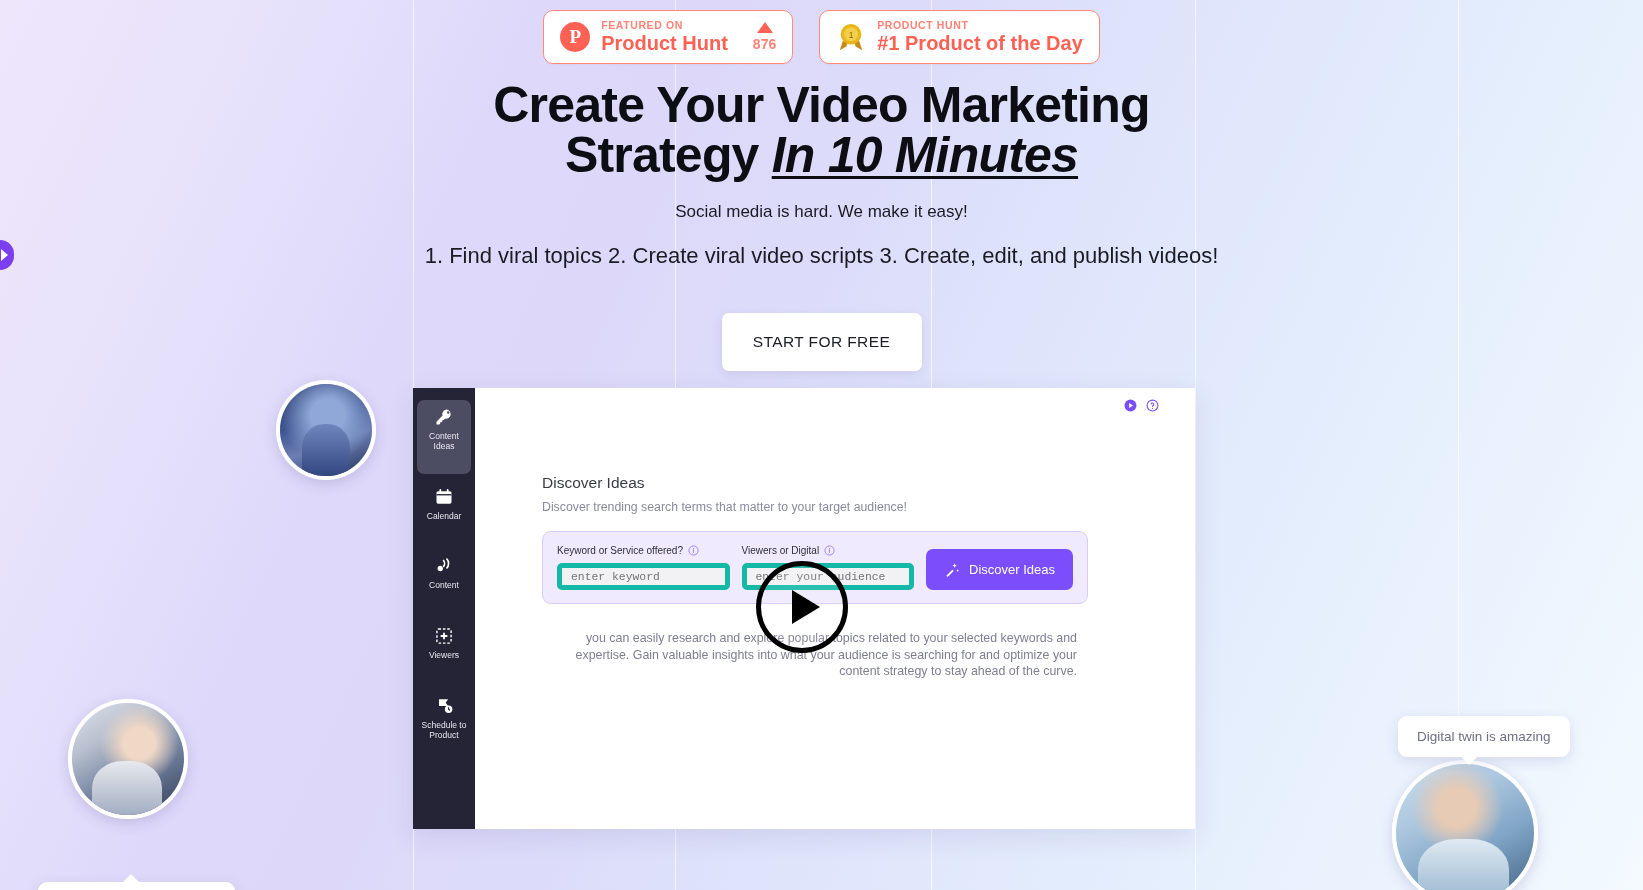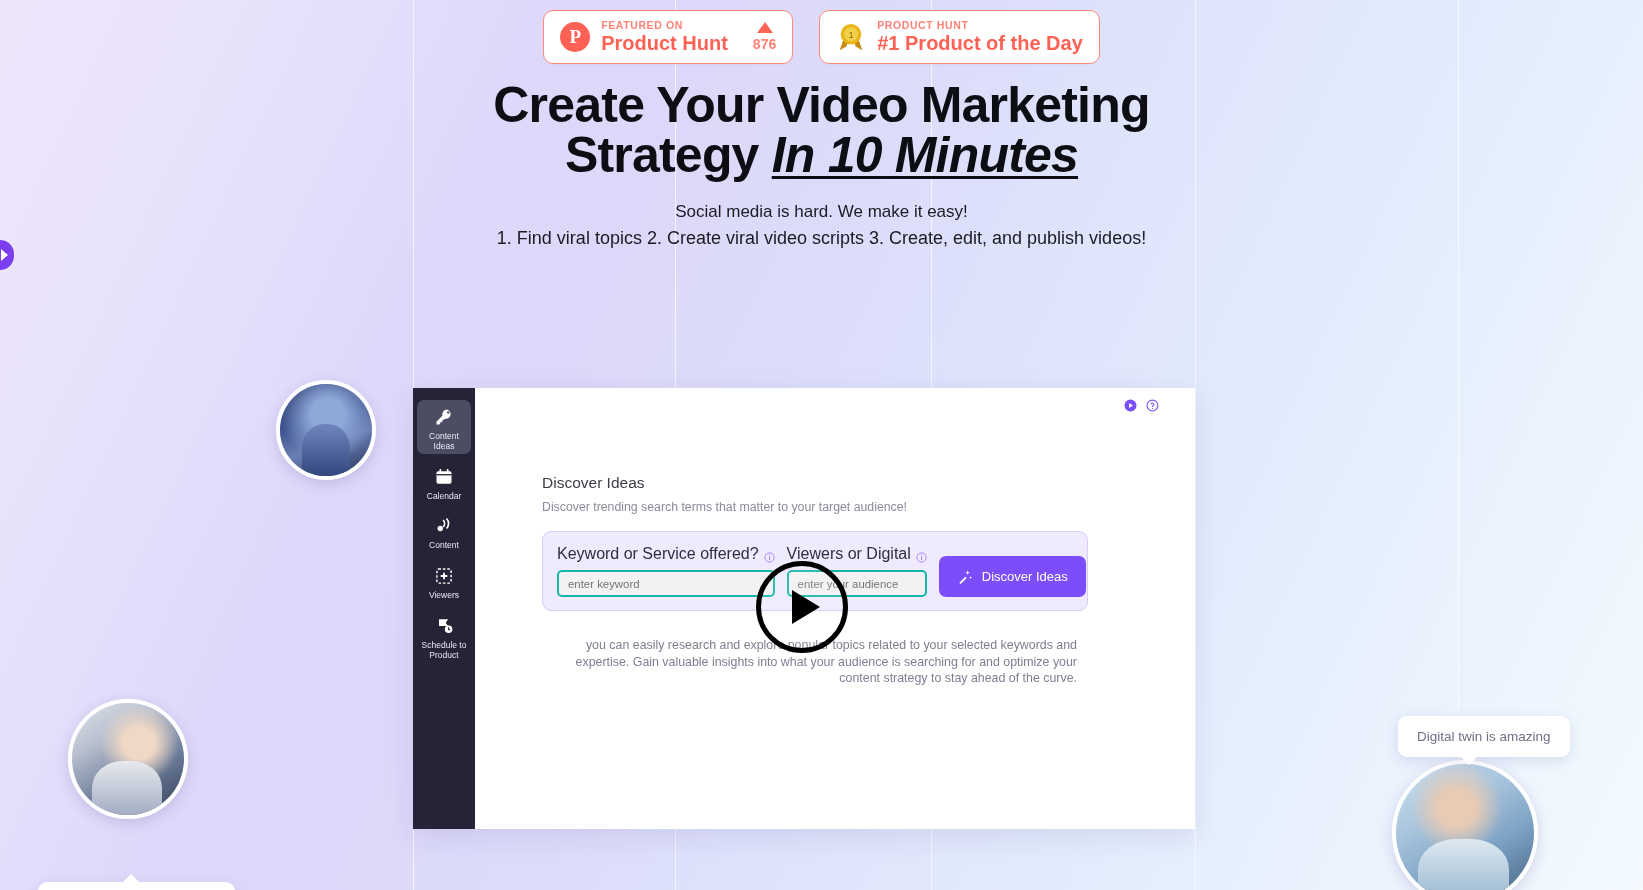--- a/index.html
+++ b/index.html
@@ -88,21 +88,21 @@
   .hero h1 em {
     font-style: italic;
     text-decoration: underline;
     text-underline-offset: 4px;
     text-decoration-thickness: 3px;
   }
   .hero .tagline {
     margin-top: 22px; font-size: 17px; color: #1b1b24;
   }
   .hero .steps {
-    margin-top: 6px; font-size: 18px; color: #1b1b24;
+    margin-top: 21px; font-size: 22px; color: #1b1b24;
   }
   .cta-wrap { margin-top: 44px; display: flex; justify-content: center; }
   .cta {
     background: #fff; color: #1c1c26;
     border: none; border-radius: 7px;
     font-size: 15.5px; letter-spacing: 0.4px;
     width: 200px; height: 58px;
     box-shadow: 0 3px 10px rgba(90,70,160,0.13);
     cursor: pointer;
     font-family: "Liberation Sans", sans-serif;
@@ -116,21 +116,21 @@
     background: #fff;
     box-shadow: 0 8px 26px rgba(60,40,120,0.10);
     overflow: hidden;
   }
   .app-sidebar {
     width: 62px; background: #242436; flex: 0 0 62px;
     padding-top: 6px;
     display: flex; flex-direction: column; align-items: center;
   }
   .side-item {
-    width: 54px; margin-top: 6px; padding: 7px 2px 2px;
+    width: 54px; margin-top: 6px; padding: 7px 2px 22px;
     border-radius: 7px;
     display: flex; flex-direction: column; align-items: center; gap: 5px;
     color: #e7e7f0; cursor: pointer;
   }
   .side-item.active { background: #4c4c63; }
   .side-item .label {
     font-size: 8.5px; line-height: 1.15; text-align: center; color: #e9e9f2;
   }
   .side-ico { width: 20px; height: 20px; display: block; }
 
@@ -148,31 +148,31 @@
     margin-top: 17px;
     background: #efeafd;
     border: 1px solid #d8cdfa;
     border-radius: 9px;
     padding: 13px 14px;
     display: flex; align-items: flex-end; gap: 12px;
     width: 546px;
   }
   .field { flex: 1 1 0; }
   .field .flabel {
-    font-size: 16px; color: #2f2f3b; display: flex; align-items: center; gap: 5px;
+    font-size: 10px; color: #2f2f3b; display: flex; align-items: center; gap: 5px;
     margin-bottom: 7px; white-space: nowrap;
   }
   .info-ico { width: 11px; height: 11px; flex: 0 0 auto; }
   .field input {
     width: 100%; height: 27px;
-    border: 2px solid #14b8a6; border-radius: 5px;
+    border: 5px solid #14b8a6; border-radius: 5px;
     background: #f2f2f5;
     font-size: 11.4px; color: #9a9aae;
     padding: 0 9px;
-    font-family: Liberation Sans, sans-serif;
+    font-family: Liberation Mono, monospace;
   }
   .discover-btn {
     flex: 0 0 auto;
     background: #7c4dfb; color: #fff; border: none; border-radius: 7px;
     height: 41px; padding: 0 18px;
     font-size: 13px;
     display: flex; align-items: center; gap: 9px;
     cursor: pointer;
     font-family: "Liberation Sans", sans-serif;
   }
@@ -329,20 +329,23 @@
         <span class="badge-kicker">PRODUCT HUNT</span>
         <span class="badge-title">#1 Product of the Day</span>
       </span>
     </a>
   </div>
 
   <div class="hero">
     <h1><span>Create Your Video Marketing Strategy </span><em>In 10 Minutes</em></h1>
     <div class="tagline">Social media is hard. We make it easy!</div>
     <div class="steps">1. Find viral topics 2. Create viral video scripts 3. Create, edit, and publish videos!</div>
+    <div class="cta-wrap">
+      <button class="cta">START FOR FREE</button>
+    </div>
   </div>
 
   <div class="video-frame">
 
     <div class="app-sidebar">
 
       <div class="side-item active">
         <span class="side-ico">
           <svg viewBox="0 0 24 24" width="20" height="20" fill="#ffffff">
             <path d="M15.5 3a5.5 5.5 0 00-5.2 7.3L3 17.6V21h3.4l1-1v-1.7h1.7l1-1v-1.7h1.6l1.6-1.6A5.5 5.5 0 1015.5 3zm1.6 5.1a1.5 1.5 0 110-3 1.5 1.5 0 010 3z"></path>

